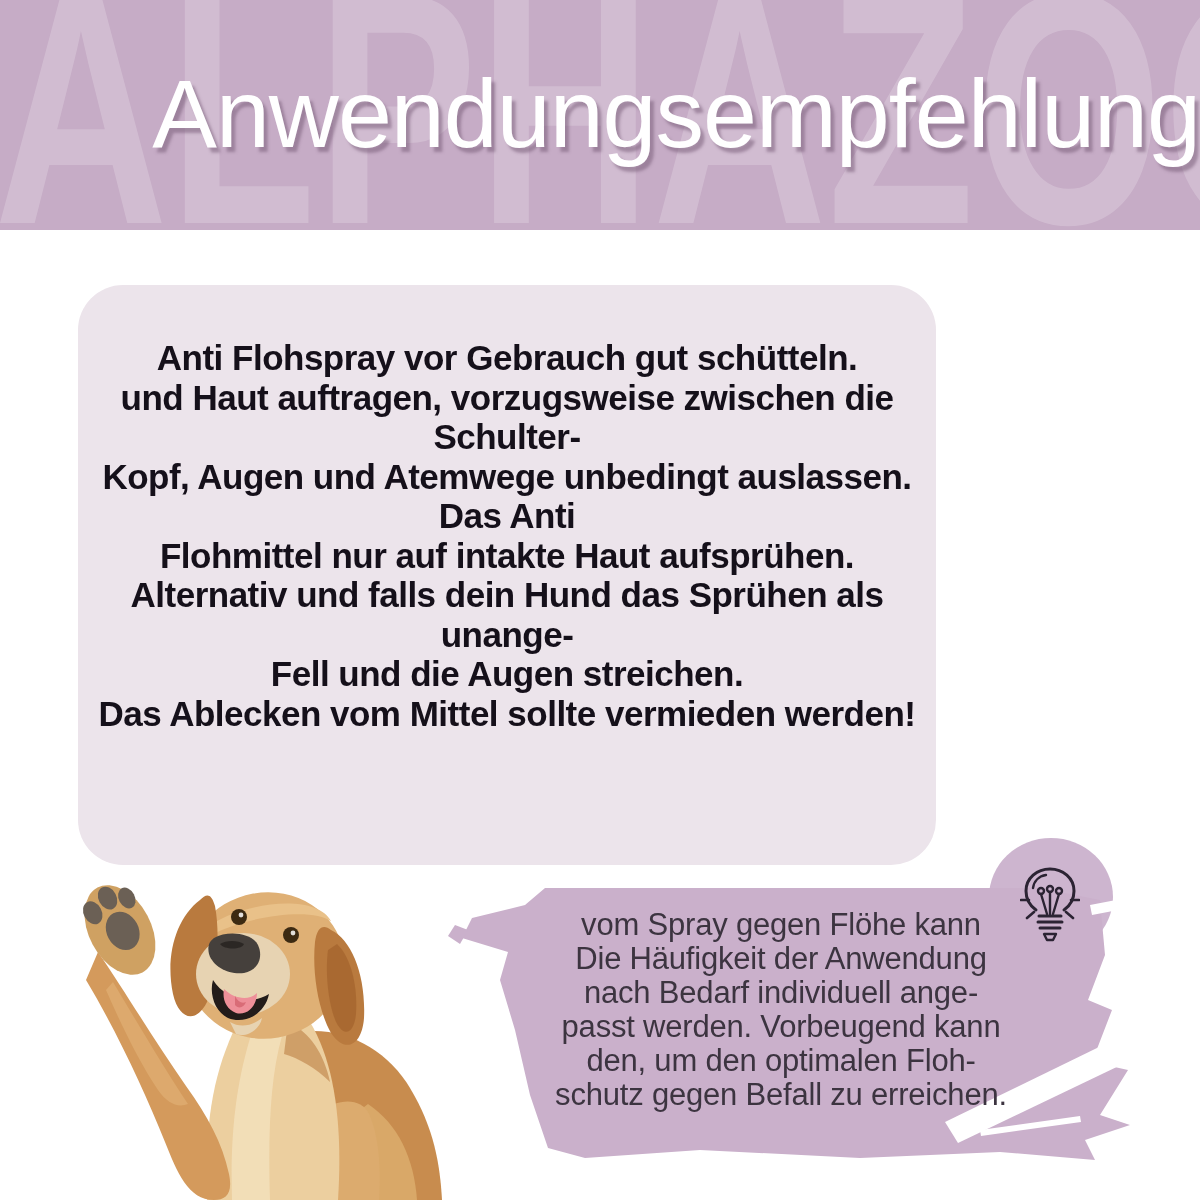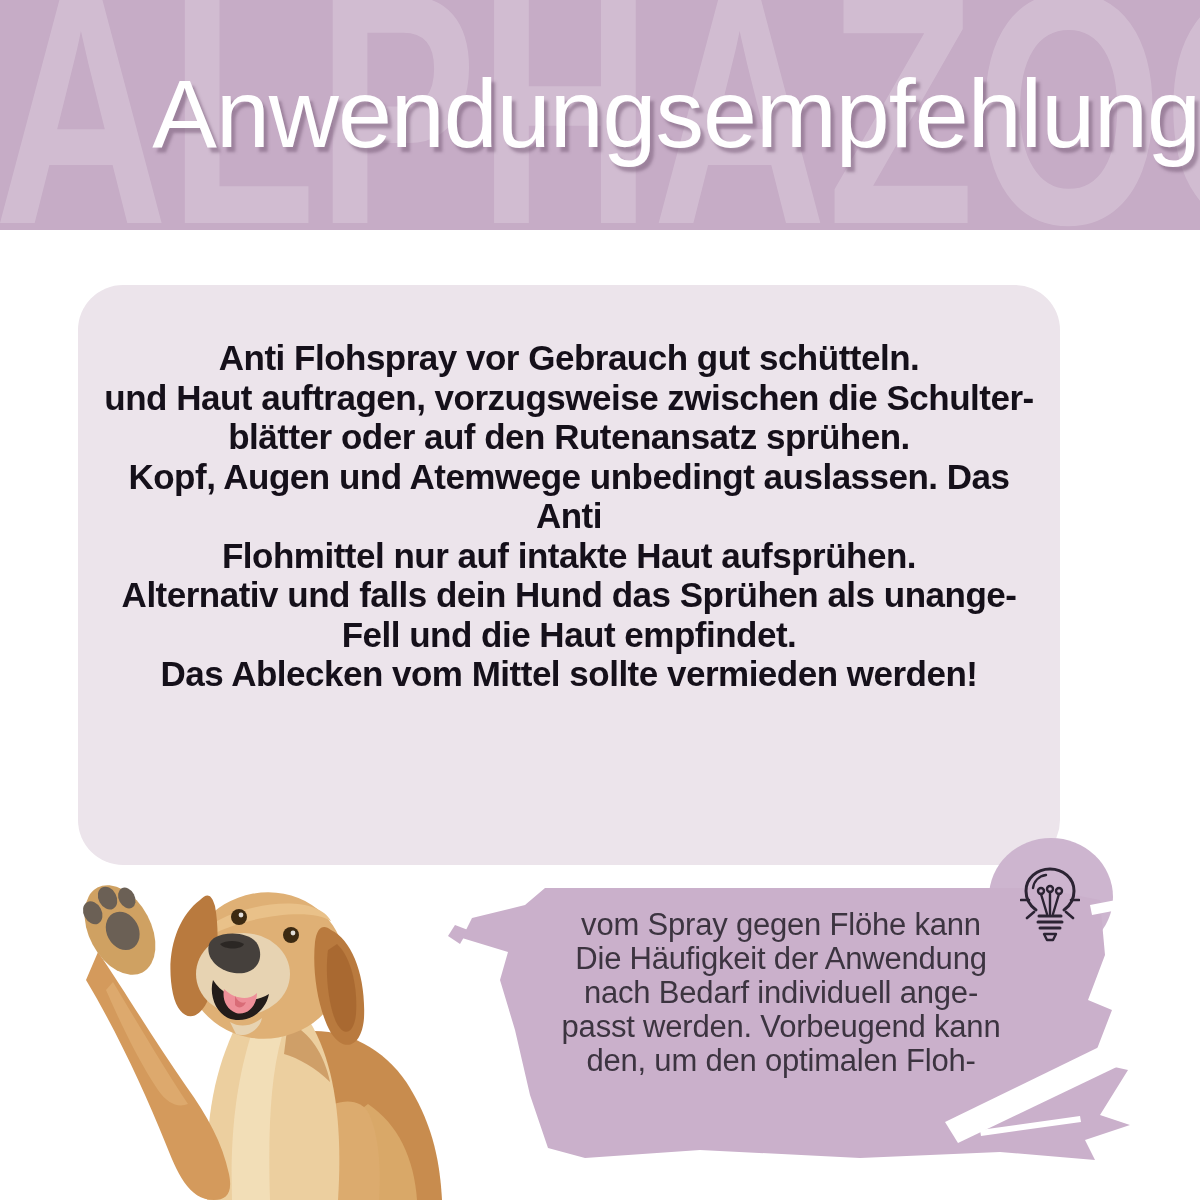--- a/index.html
+++ b/index.html
@@ -22,21 +22,21 @@
     user-select:none;
   }
   .title{
     position:absolute;left:0;top:65px;width:1200px;margin:0;
     text-align:right;font-size:97px;line-height:97px;font-weight:normal;
     color:#ffffff;letter-spacing:-1px;
     text-shadow:4px 5px 3px rgba(122,94,122,0.55);
   }
   
   .card{
-    position:absolute;left:78px;top:285px;width:982px;height:580px;
+    position:absolute;left:78px;top:285px;width:858px;height:580px;
     background:#ece4eb;border-radius:45px;
   }
   .card-text{
     position:absolute;left:15px;right:15px;top:53px;text-align:center;
     color:#15101a;font-weight:bold;font-size:35px;line-height:39.5px;
     letter-spacing:-0.5px;
   }
   
   .dog{position:absolute;left:38px;top:872px;width:430px;height:328px;}
   
@@ -56,25 +56,24 @@
 
 <header class="banner">
   <div class="watermark">ALPHAZOO</div>
   <h1 class="title">Anwendungsempfehlung</h1>
 </header>
 
 <section class="card">
   <div class="card-text">
     <div>Anti Flohspray vor Gebrauch gut schütteln.</div>
     <div>und Haut auftragen, vorzugsweise zwischen die Schulter-</div>
-    <div>blätter oder auf den Rutenansatz sprühen.</div>
     <div>Kopf, Augen und Atemwege unbedingt auslassen. Das Anti</div>
     <div>Flohmittel nur auf intakte Haut aufsprühen.</div>
     <div>Alternativ und falls dein Hund das Sprühen als unange-</div>
-    <div>Fell und die Haut empfindet.</div>
+    <div>Fell und die Augen streichen.</div>
     <div>Das Ablecken vom Mittel sollte vermieden werden!</div>
   </div>
 </section>
 
 <div class="dog">
   <svg viewBox="0 0 430 328" width="430" height="328" xmlns="http://www.w3.org/2000/svg">
 
     <path d="M250,162 C302,150 348,176 372,216 C396,256 402,292 404,328 L230,328 C228,270 236,216 250,162 Z" fill="#c88c4e"></path>
     <path d="M330,232 C360,252 376,286 379,328 L298,328 C296,282 307,249 330,232 Z" fill="#d9a868"></path>
 
@@ -134,20 +133,21 @@
   <polygon fill="#ffffff" points="28,112 58,122 42,162 30,158"></polygon>
   <polygon fill="#ffffff" points="540,300 640,286 641,292 541,306"></polygon>
 </svg>
 
 <div class="tip-text">
   <div>vom Spray gegen Flöhe kann</div>
   <div>Die Häufigkeit der Anwendung</div>
   <div>nach Bedarf individuell ange-</div>
   <div>passt werden. Vorbeugend kann</div>
   <div>den, um den optimalen Floh-</div>
+  <div>schutz gegen Befall zu erreichen.</div>
 </div>
 
 <svg class="bulb" viewBox="0 0 60 88" width="60" height="88" xmlns="http://www.w3.org/2000/svg" fill="none" stroke="#2b2333" stroke-width="3" stroke-linecap="round" stroke-linejoin="round">
 
   <path d="M16,44 C9,39 6,32 6,25 C6,12 17,3 30,3 C43,3 54,12 54,25 C54,32 51,39 44,44"></path>
 
   <path d="M13,22 C14,15 19,10 26,9" stroke-width="2.4"></path>
 
   <circle cx="21" cy="25" r="3" stroke-width="2.4"></circle>
   <circle cx="30" cy="23" r="3" stroke-width="2.4"></circle>

